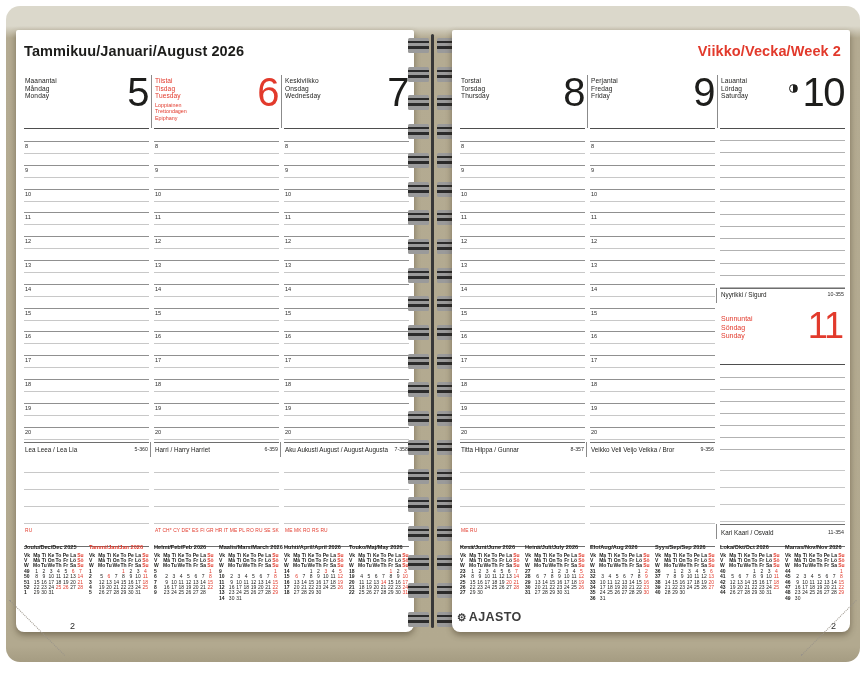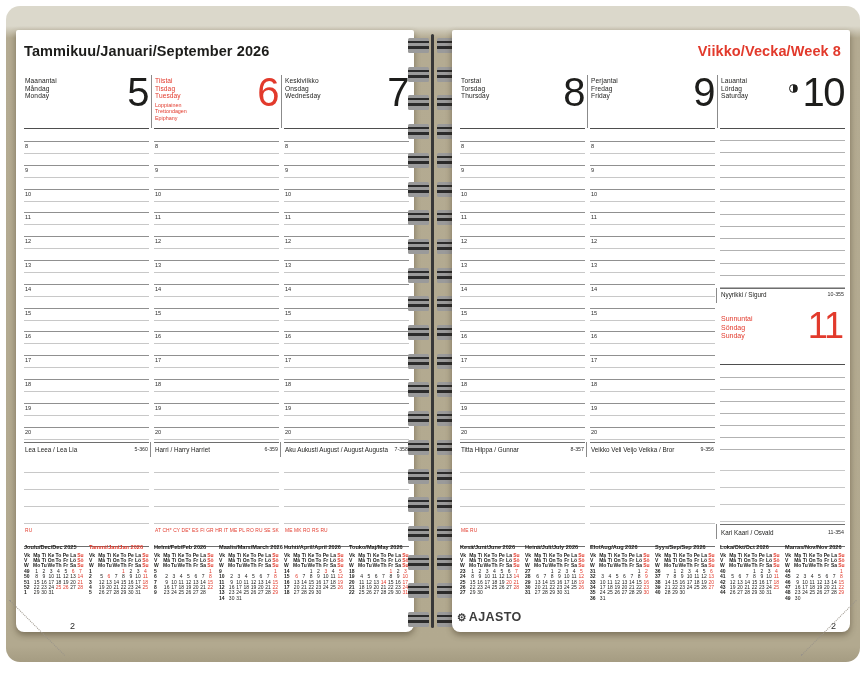--- a/index.html
+++ b/index.html
@@ -63,21 +63,21 @@
   .perf{position:absolute;width:78px;border-top:1.6px dotted #9a948a}
   .perf.cleft{left:-6px;top:570px;transform:rotate(45deg);transform-origin:left top}
   .perf.cright{right:-6px;top:570px;transform:rotate(-45deg);transform-origin:right top}
 </style>
 </head>
 <body>
 
 <div class="planner">
 
   <div class="page pleft">
-    <div class="page-title">Tammikuu/Januari/September 2026</div>
+    <div class="page-title">Tammikuu/Januari/August 2026</div>
     <div class="cols" id="cols-left">
         <div class="day-col">
           <div class="day-head">
             <div class="dnames">
               <div>Maanantai</div>
               <div>Måndag</div>
               <div>Monday</div>
             </div>
             <div class="dnum">5</div>
           </div>
@@ -860,21 +860,21 @@
         <div class="pad"></div>
         <div class="pad"></div>
       </div>
       <div class="clip" style="top: 582px;">
         <div class="pad"></div>
         <div class="pad"></div>
       </div>
     </div>
 
   <div class="page pright">
-    <div class="page-title wk">Viikko/Vecka/Week 8</div>
+    <div class="page-title wk">Viikko/Vecka/Week 2</div>
     <div class="cols" id="cols-right">
         <div class="day-col">
           <div class="day-head">
             <div class="dnames">
               <div>Torstai</div>
               <div>Torsdag</div>
               <div>Thursday</div>
             </div>
             <div class="dnum">8</div>
           </div>

